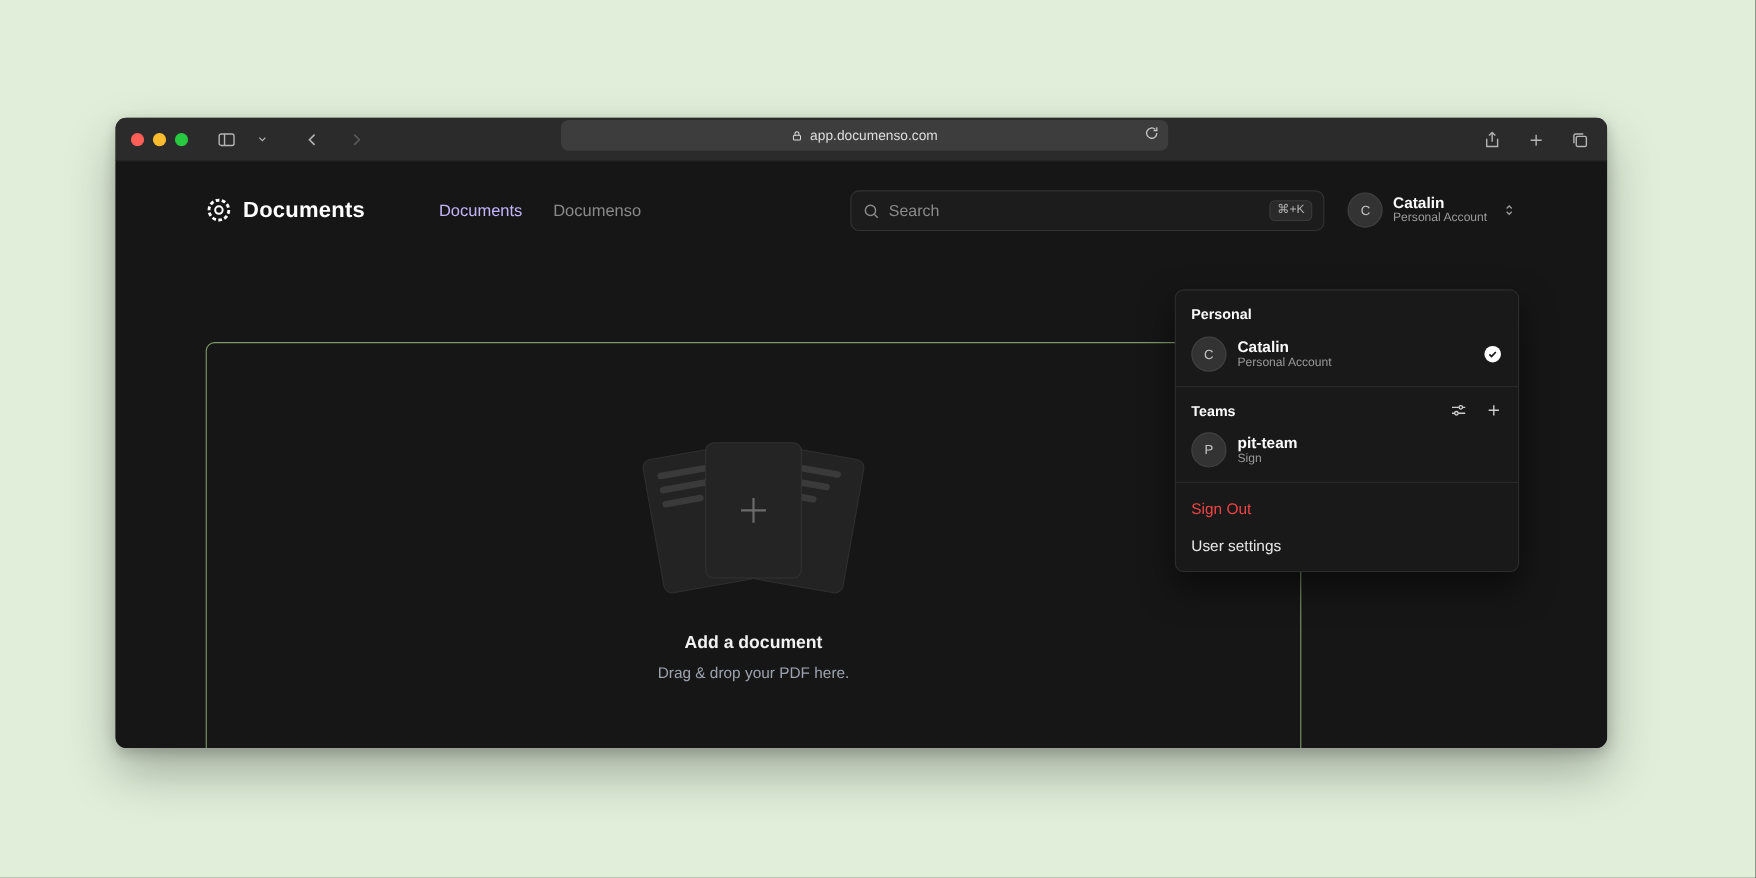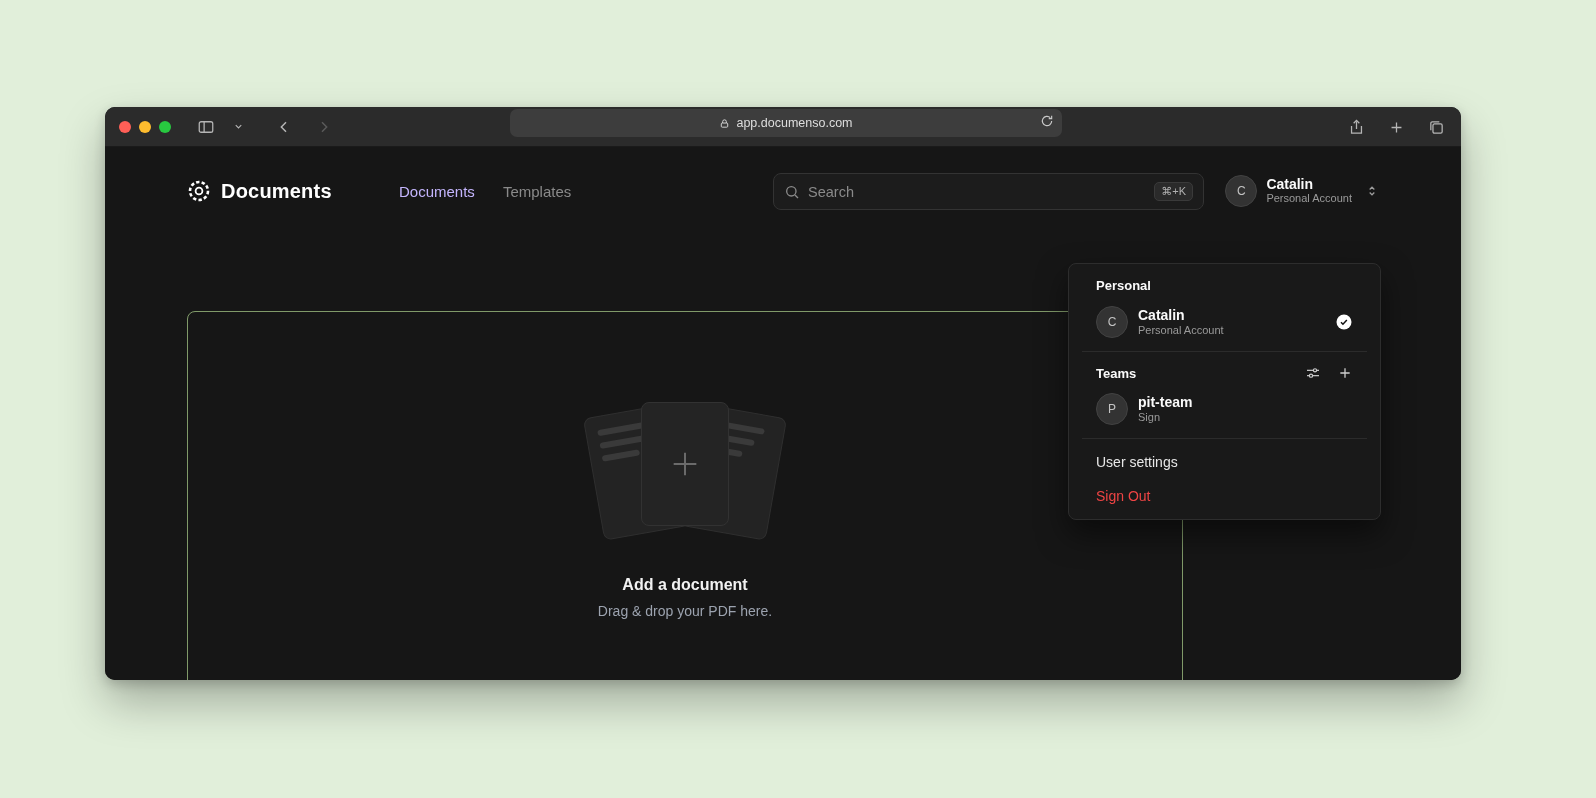--- a/index.html
+++ b/index.html
@@ -85,21 +85,21 @@
   .card.right { right:38px; top:10px; transform:rotate(10deg); }
   .card.mid   { left:86px; top:2px; background:#242424; border-color:#323232; z-index:2;
                 display:flex; align-items:center; justify-content:center; }
   .dz-title { margin-top:36px; font-size:16px; font-weight:700; color:#f2f2f2; }
   .dz-sub { margin-top:9px; font-size:14px; color:#9ca3af; }
 
   
   .menu {
     position:absolute; left:963px; top:115px; width:313px; z-index:30;
     background:#191919; border:1px solid #2d2d2d; border-radius:8px;
-    box-shadow:0 14px 30px rgba(0,0,0,.5); padding:4px 13px 6px; color:#e7e7e7;
+    box-shadow:0 14px 30px rgba(0,0,0,.5); padding:4px 0 6px; color:#e7e7e7;
   }
   .menu-label { padding:10px 14px 6px; font-size:13px; font-weight:700; color:#fafafa; }
   .menu-row { display:flex; align-items:center; gap:10px; padding:7px 14px; cursor:pointer; }
   .menu-row .check { margin-left:auto; }
   .divider { height:1px; background:#2b2b2b; margin:6px 0; }
   .teams-head { display:flex; align-items:center; padding:7px 14px 5px;justify-content:center; }
   .teams-head .label { font-size:13px; font-weight:700; color:#fafafa; }
   .teams-head .actions { margin-left:auto; display:flex; gap:16px; color:#cfcfcf; }
   .menu-item { padding:9px 14px; font-size:14px; color:#e7e7e7; cursor:pointer; }
   .menu-item.danger { color:#ef4444; }
@@ -190,21 +190,21 @@
             <svg width="24" height="24" viewBox="0 0 24 24" fill="none" stroke="#fff">
                 <circle cx="12" cy="12" r="9" stroke-width="2.6" stroke-dasharray="3.4 2.2"></circle>
                 <circle cx="12" cy="12" r="3.4" stroke-width="1.8"></circle>
               </svg>
           </span>
           <span class="brand-name">Documents</span>
         </div>
 
         <div class="nav">
           <span class="nav-item active">Documents</span>
-          <span class="nav-item">Templates</span>
+          <span class="nav-item">Documenso</span>
         </div>
 
         <div class="searchbox">
           <span>
             <svg width="16" height="16" viewBox="0 0 24 24" fill="none" stroke="currentColor" stroke-width="2">
                 <circle cx="11" cy="11" r="7"></circle>
                 <line x1="16.5" y1="16.5" x2="21" y2="21"></line>
               </svg>
           </span>
           <input type="text" placeholder="Search" style="">
@@ -297,19 +297,19 @@
         <div class="menu-row">
           <span class="avatar">P</span>
           <span>
             <div class="row-name">pit-team</div>
             <div class="row-sub">Sign</div>
           </span>
         </div>
 
         <div class="divider"></div>
 
+        <div class="menu-item danger">Sign Out</div>
         <div class="menu-item">User settings</div>
-        <div class="menu-item danger">Sign Out</div>
       </div>
 
     </div>
   </div>
 </div>
 
 </body></html>

